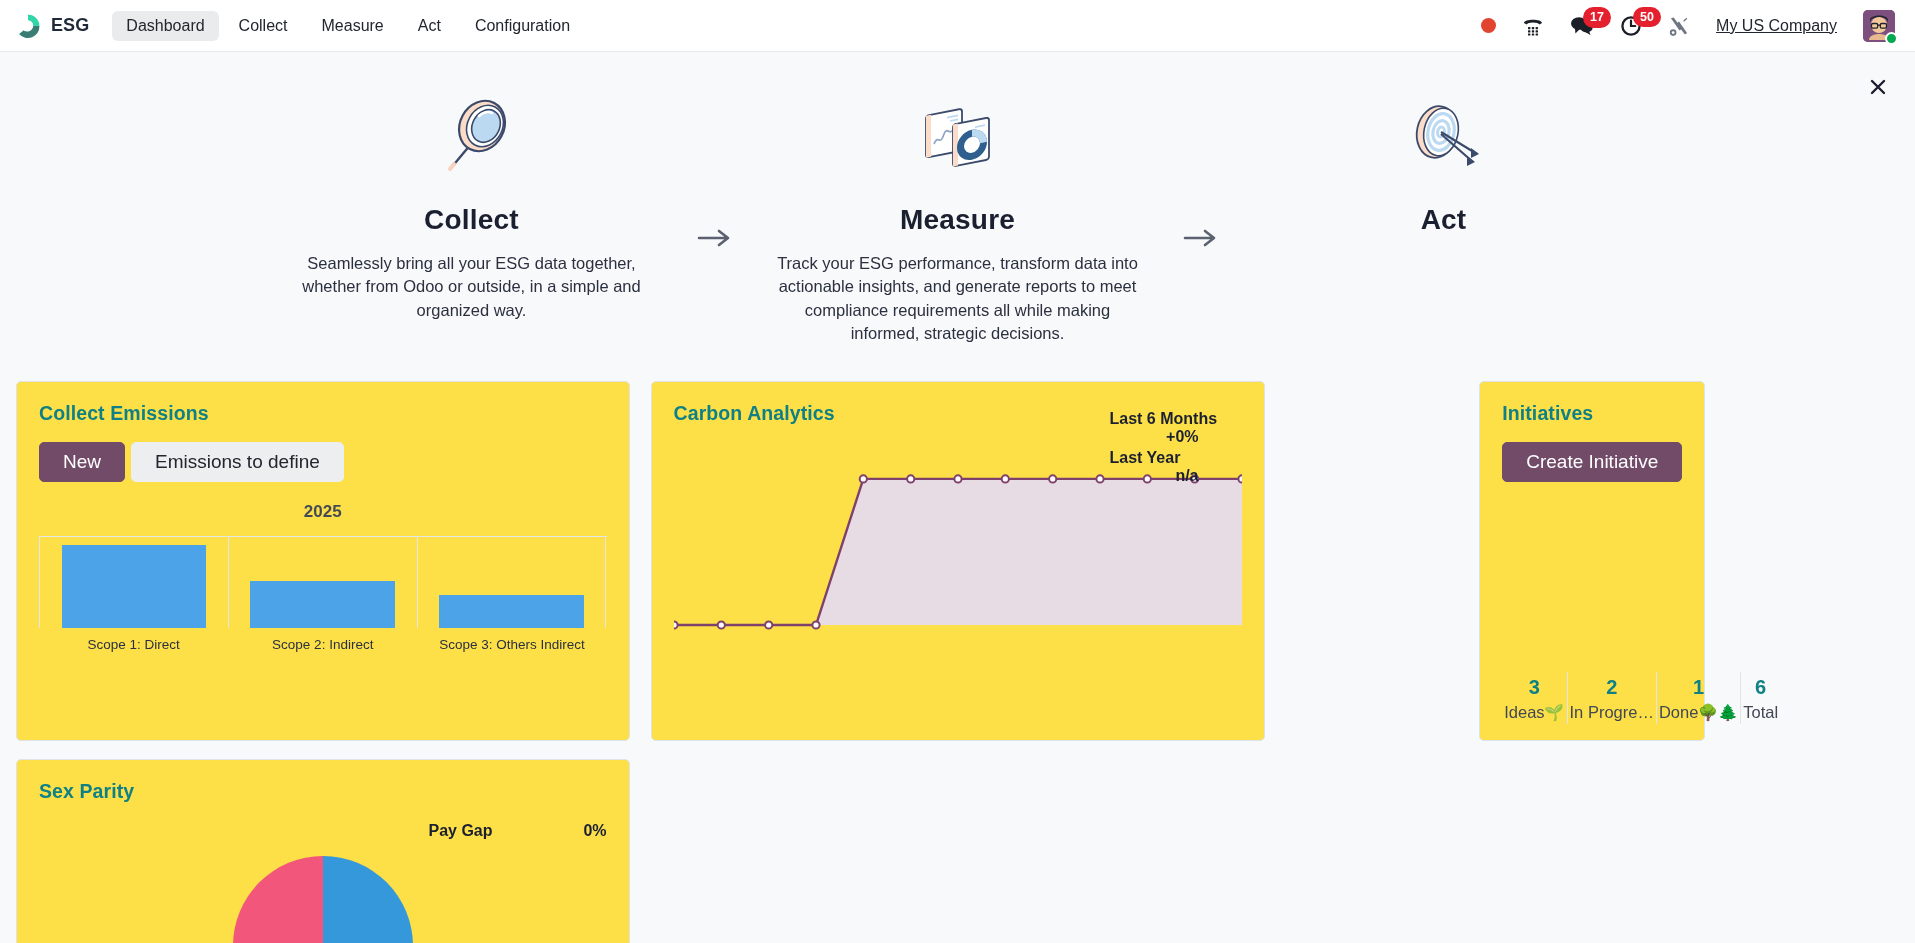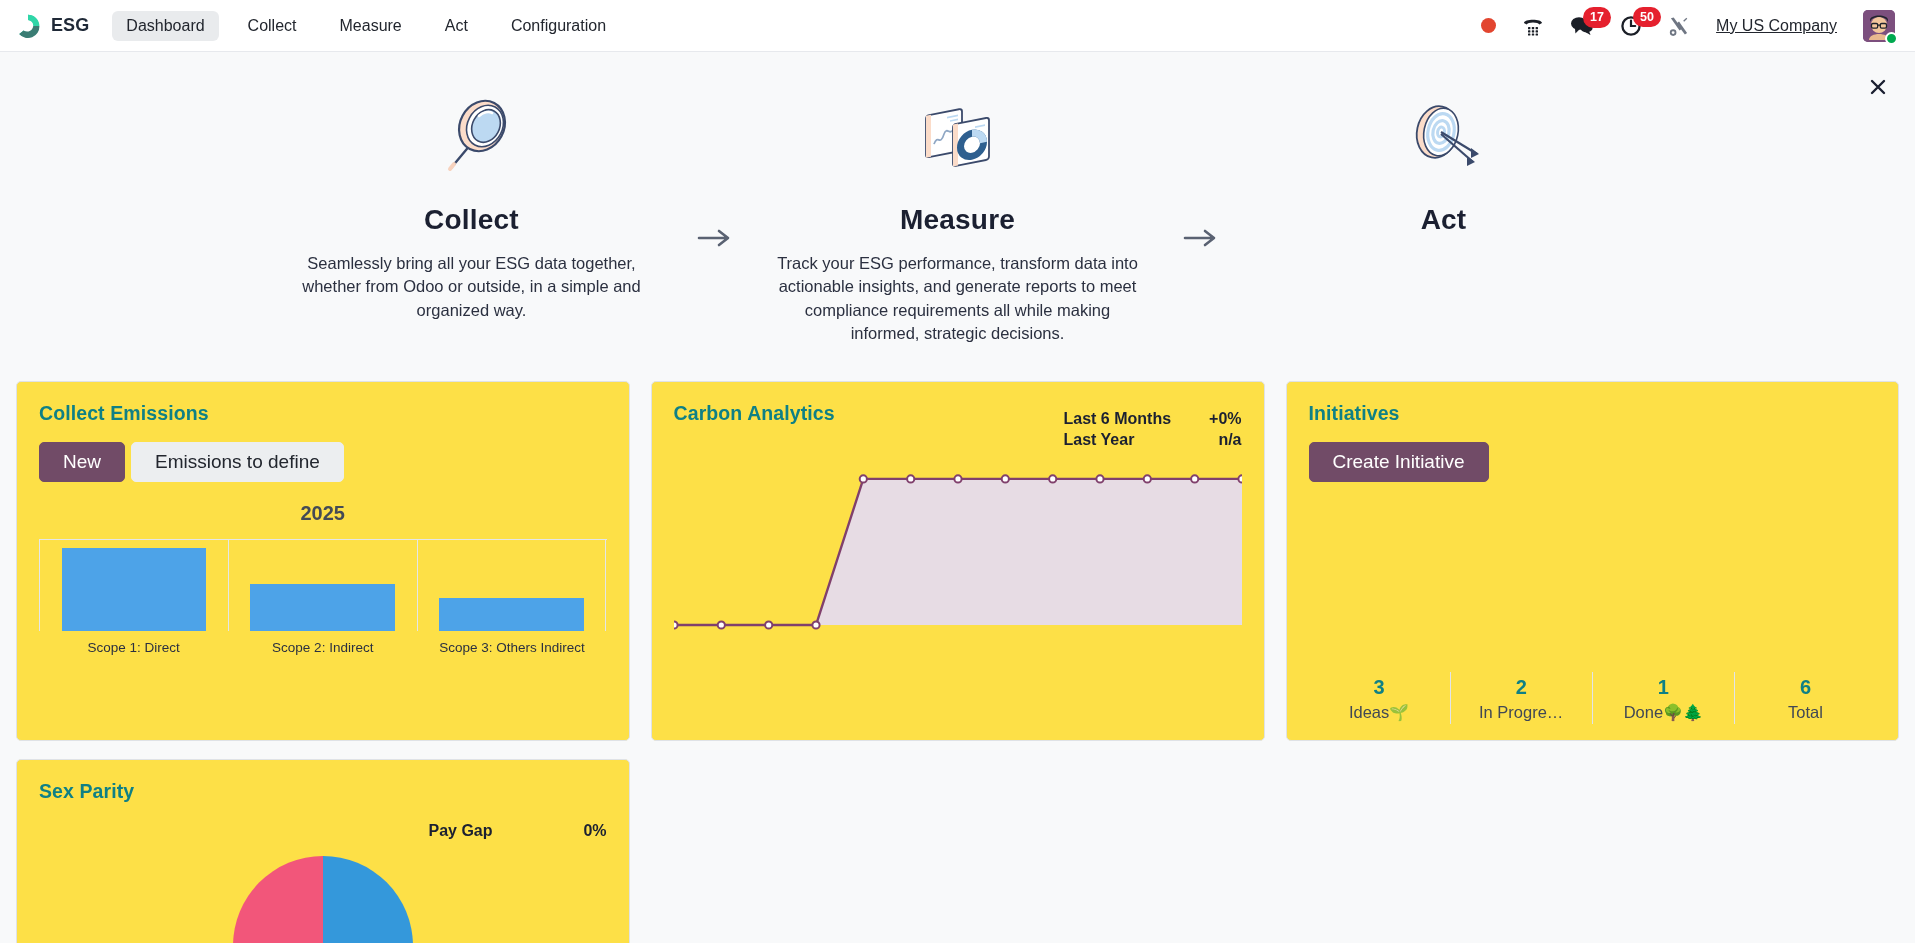--- a/index.html
+++ b/index.html
@@ -20,21 +20,21 @@
     align-items: center;
     padding: 0 16px 0 14px;
     position: relative;
     z-index: 20;
   }
   .brand-logo { width: 28px; height: 28px; flex: 0 0 28px; margin-right: 9px; }
   .brand-name {
     font-size: 18px; font-weight: 700; color: #1f2937;
     letter-spacing: .1px; margin-right: 23px;
   }
-  .nav-items { display: flex; align-items: center; gap: 15px; }
+  .nav-items { display: flex; align-items: center; gap: 6px; }
   .nav-item {
     font-size: 16px; color: #22262e; padding: 6px 14px;
     border-radius: 6px; cursor: pointer; white-space: nowrap;
   }
   .nav-item.active { background: #e9ebed; }
 
   .nav-right {
     margin-left: auto; display: flex; align-items: center; gap: 26px;
     padding-right: 4px;
   }
@@ -88,21 +88,21 @@
   }
 
   
   #cards {
     display: flex; gap: 21px; padding: 35px 0 0 0;
     align-items: flex-start;
   }
   .col { display: flex; flex-direction: column; gap: 18px; }
   .col-a { width: 614px; }
   .col-b { width: 614px; }
-  .col-c { width: 614px; }
+  .col-c { width: 614px; align-items: center; }
 
   .card {
     background: #fde047; border: 1px solid #dfe2e6; border-radius: 5px;
     padding: 20px 22px 0 22px; position: relative;
   }
   .card-h360 { height: 360px; }
   .card-h297 { height: 297px; overflow: hidden; }
   .card-title {
     font-size: 19.5px; font-weight: 700; color: #0f8085;
     margin-bottom: 17px; letter-spacing: .1px; cursor: pointer;
@@ -112,27 +112,27 @@
     font-size: 19px; border-radius: 5px; padding: 8px 23px;
     cursor: pointer; border: 1px solid transparent; white-space: nowrap;
   }
   .btn-primary { background: #714b67; color: #fff; border-color: #714b67; }
   .btn-secondary { background: #eceef0; color: #22262e; border-color: #eceef0; }
 
   .stat-block {
     position: absolute; top: 28px; right: 22px;
     font-size: 16px; color: #1b2031;
   }
-  .stat-row { display: flex; align-items: center; margin-bottom: 3px; }
+  .stat-row { display: flex; align-items: center; margin-bottom: 3px; flex-direction: column; }
   .stat-label { font-weight: 700; width: 132px; }
   .stat-value { font-weight: 700; width: 46px; text-align: right; }
 
   
   .bar-chart-wrap { position: relative; margin-top: 20px; }
-  .bar-year { text-align: center; font-size: 20px; font-weight: 700; color: #444b55; margin-bottom: 14px; }
+  .bar-year { text-align: center; font-size: 17px; font-weight: 700; color: #444b55; margin-bottom: 14px; }
   .bars {
     display: flex; height: 92px; align-items: flex-end;
     border-top: 1px solid #e4e6e9;
     position: relative;
   }
   .bar-cell {
     flex: 1; height: 100%; display: flex; flex-direction: column;
     align-items: center; justify-content: flex-end;
     border-right: 1px solid #e4e6e9; position: relative;
   }

